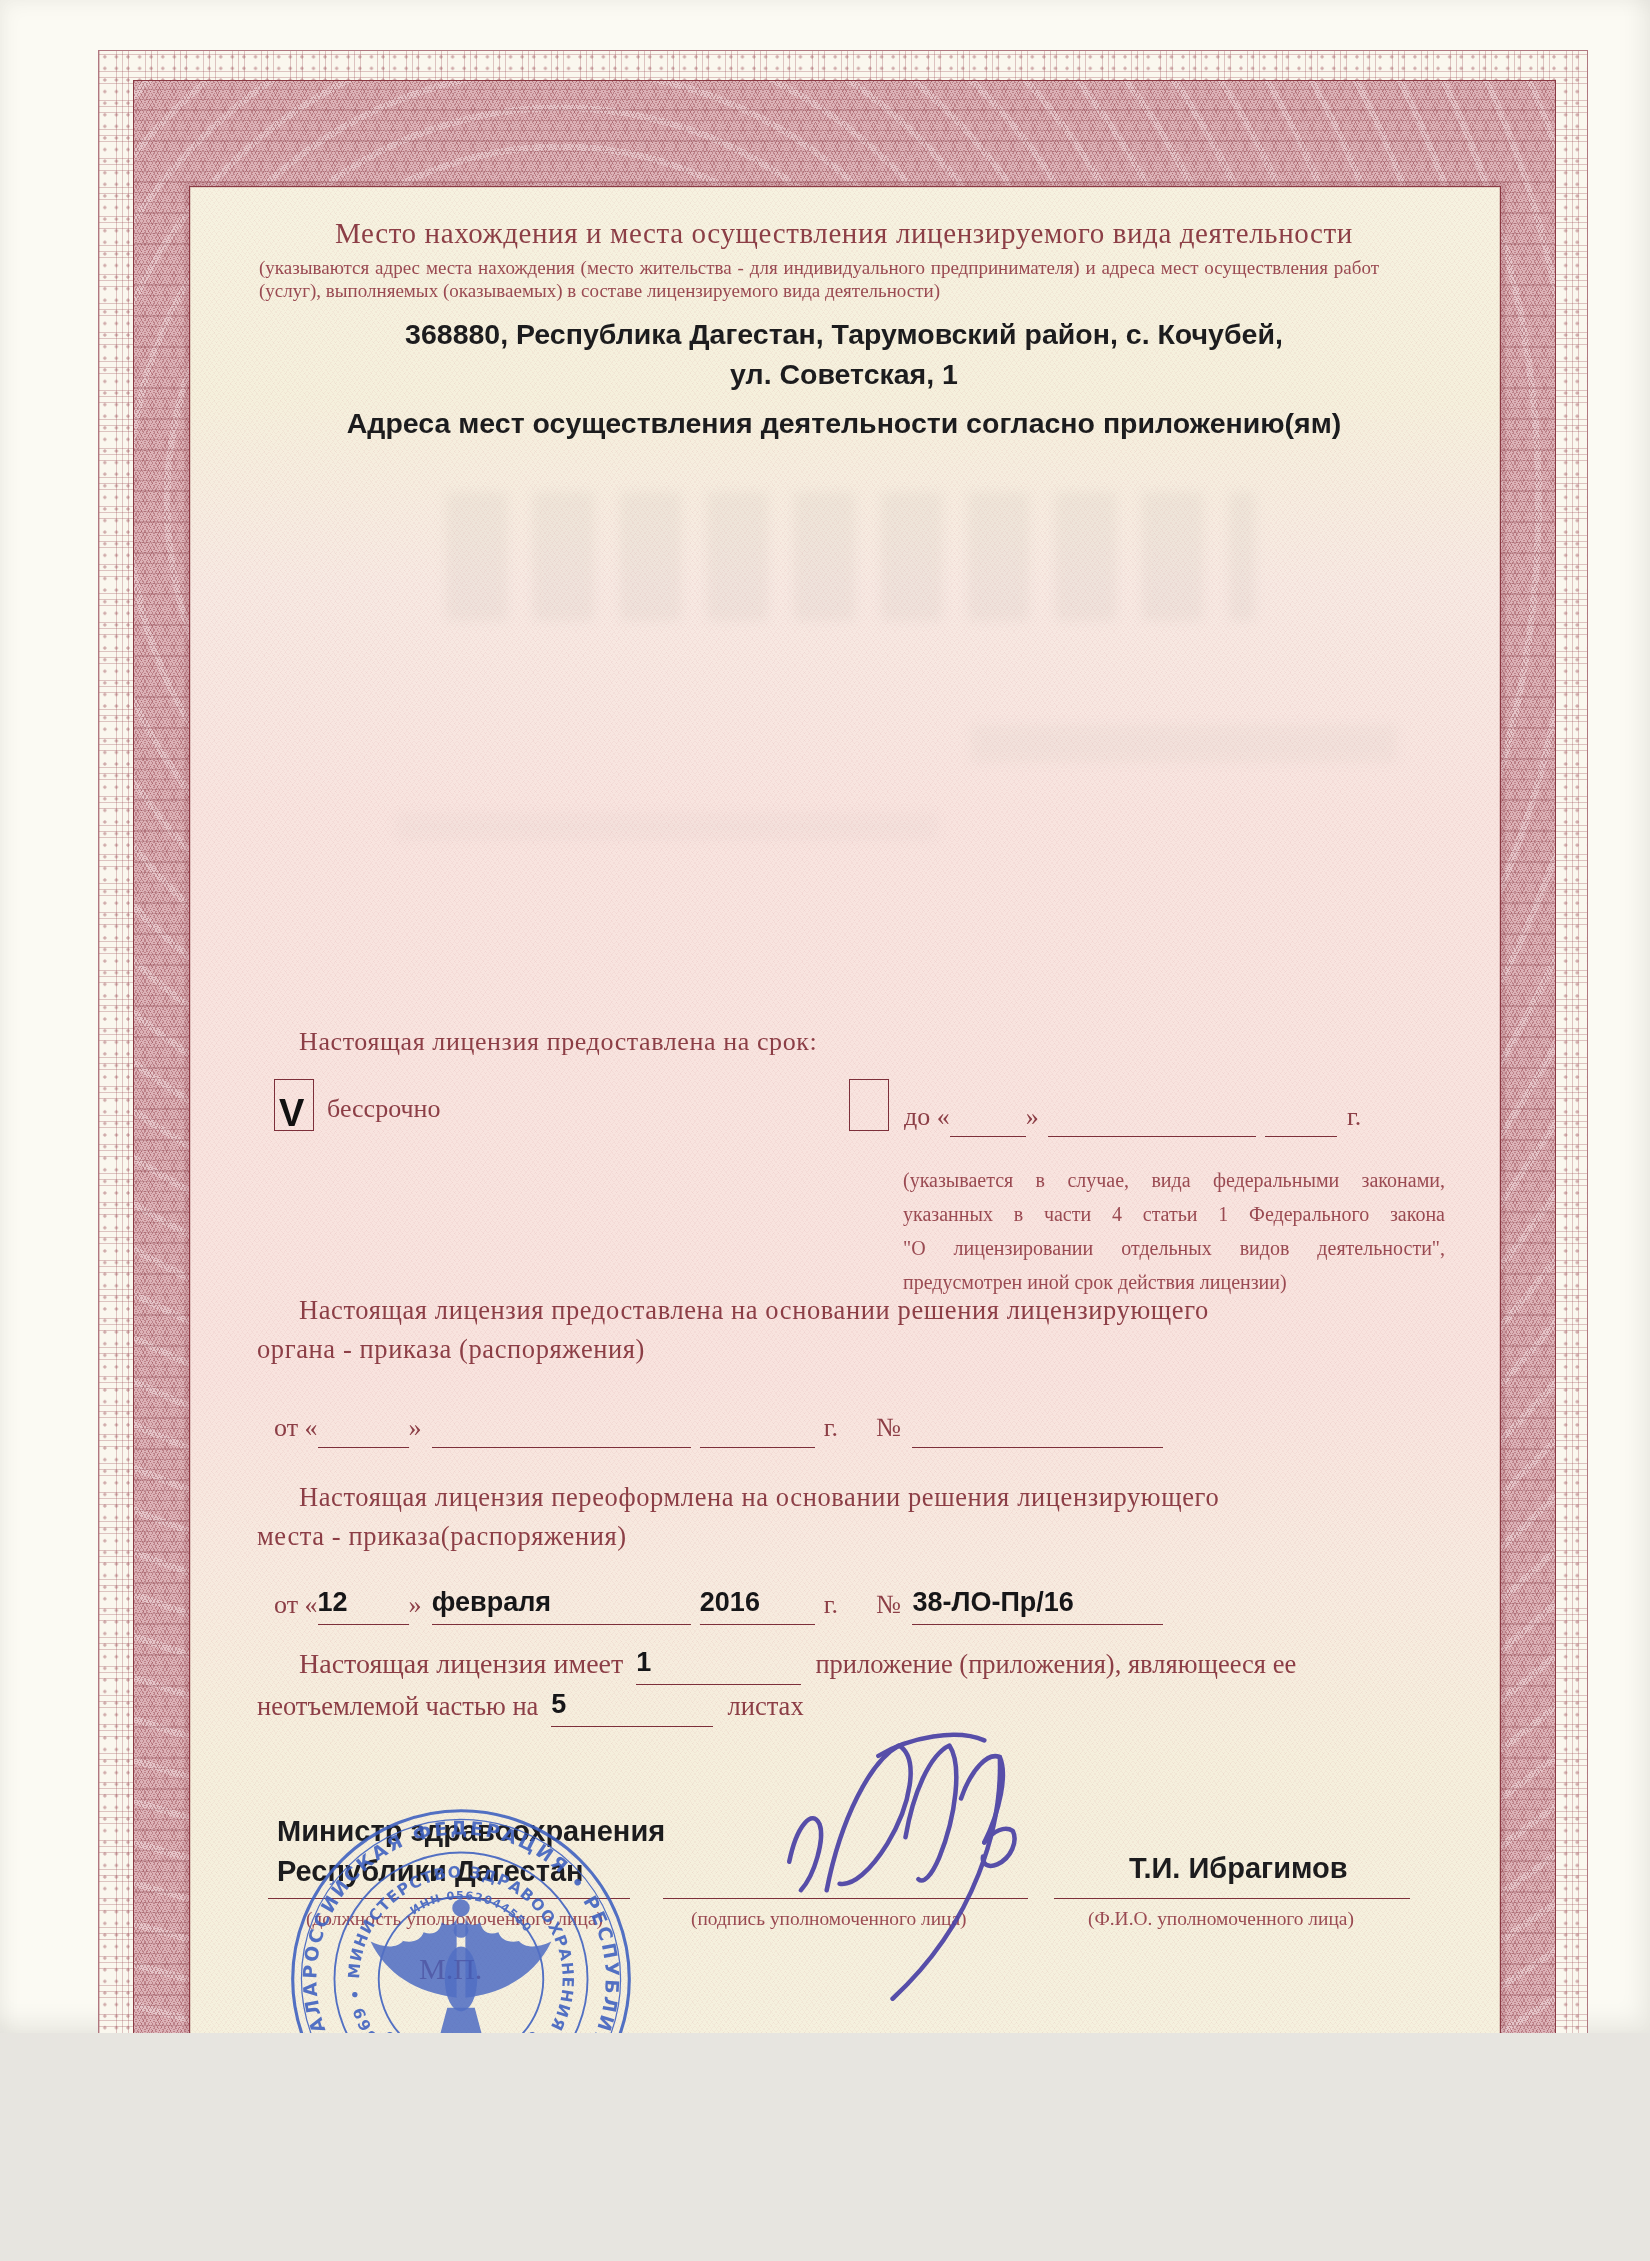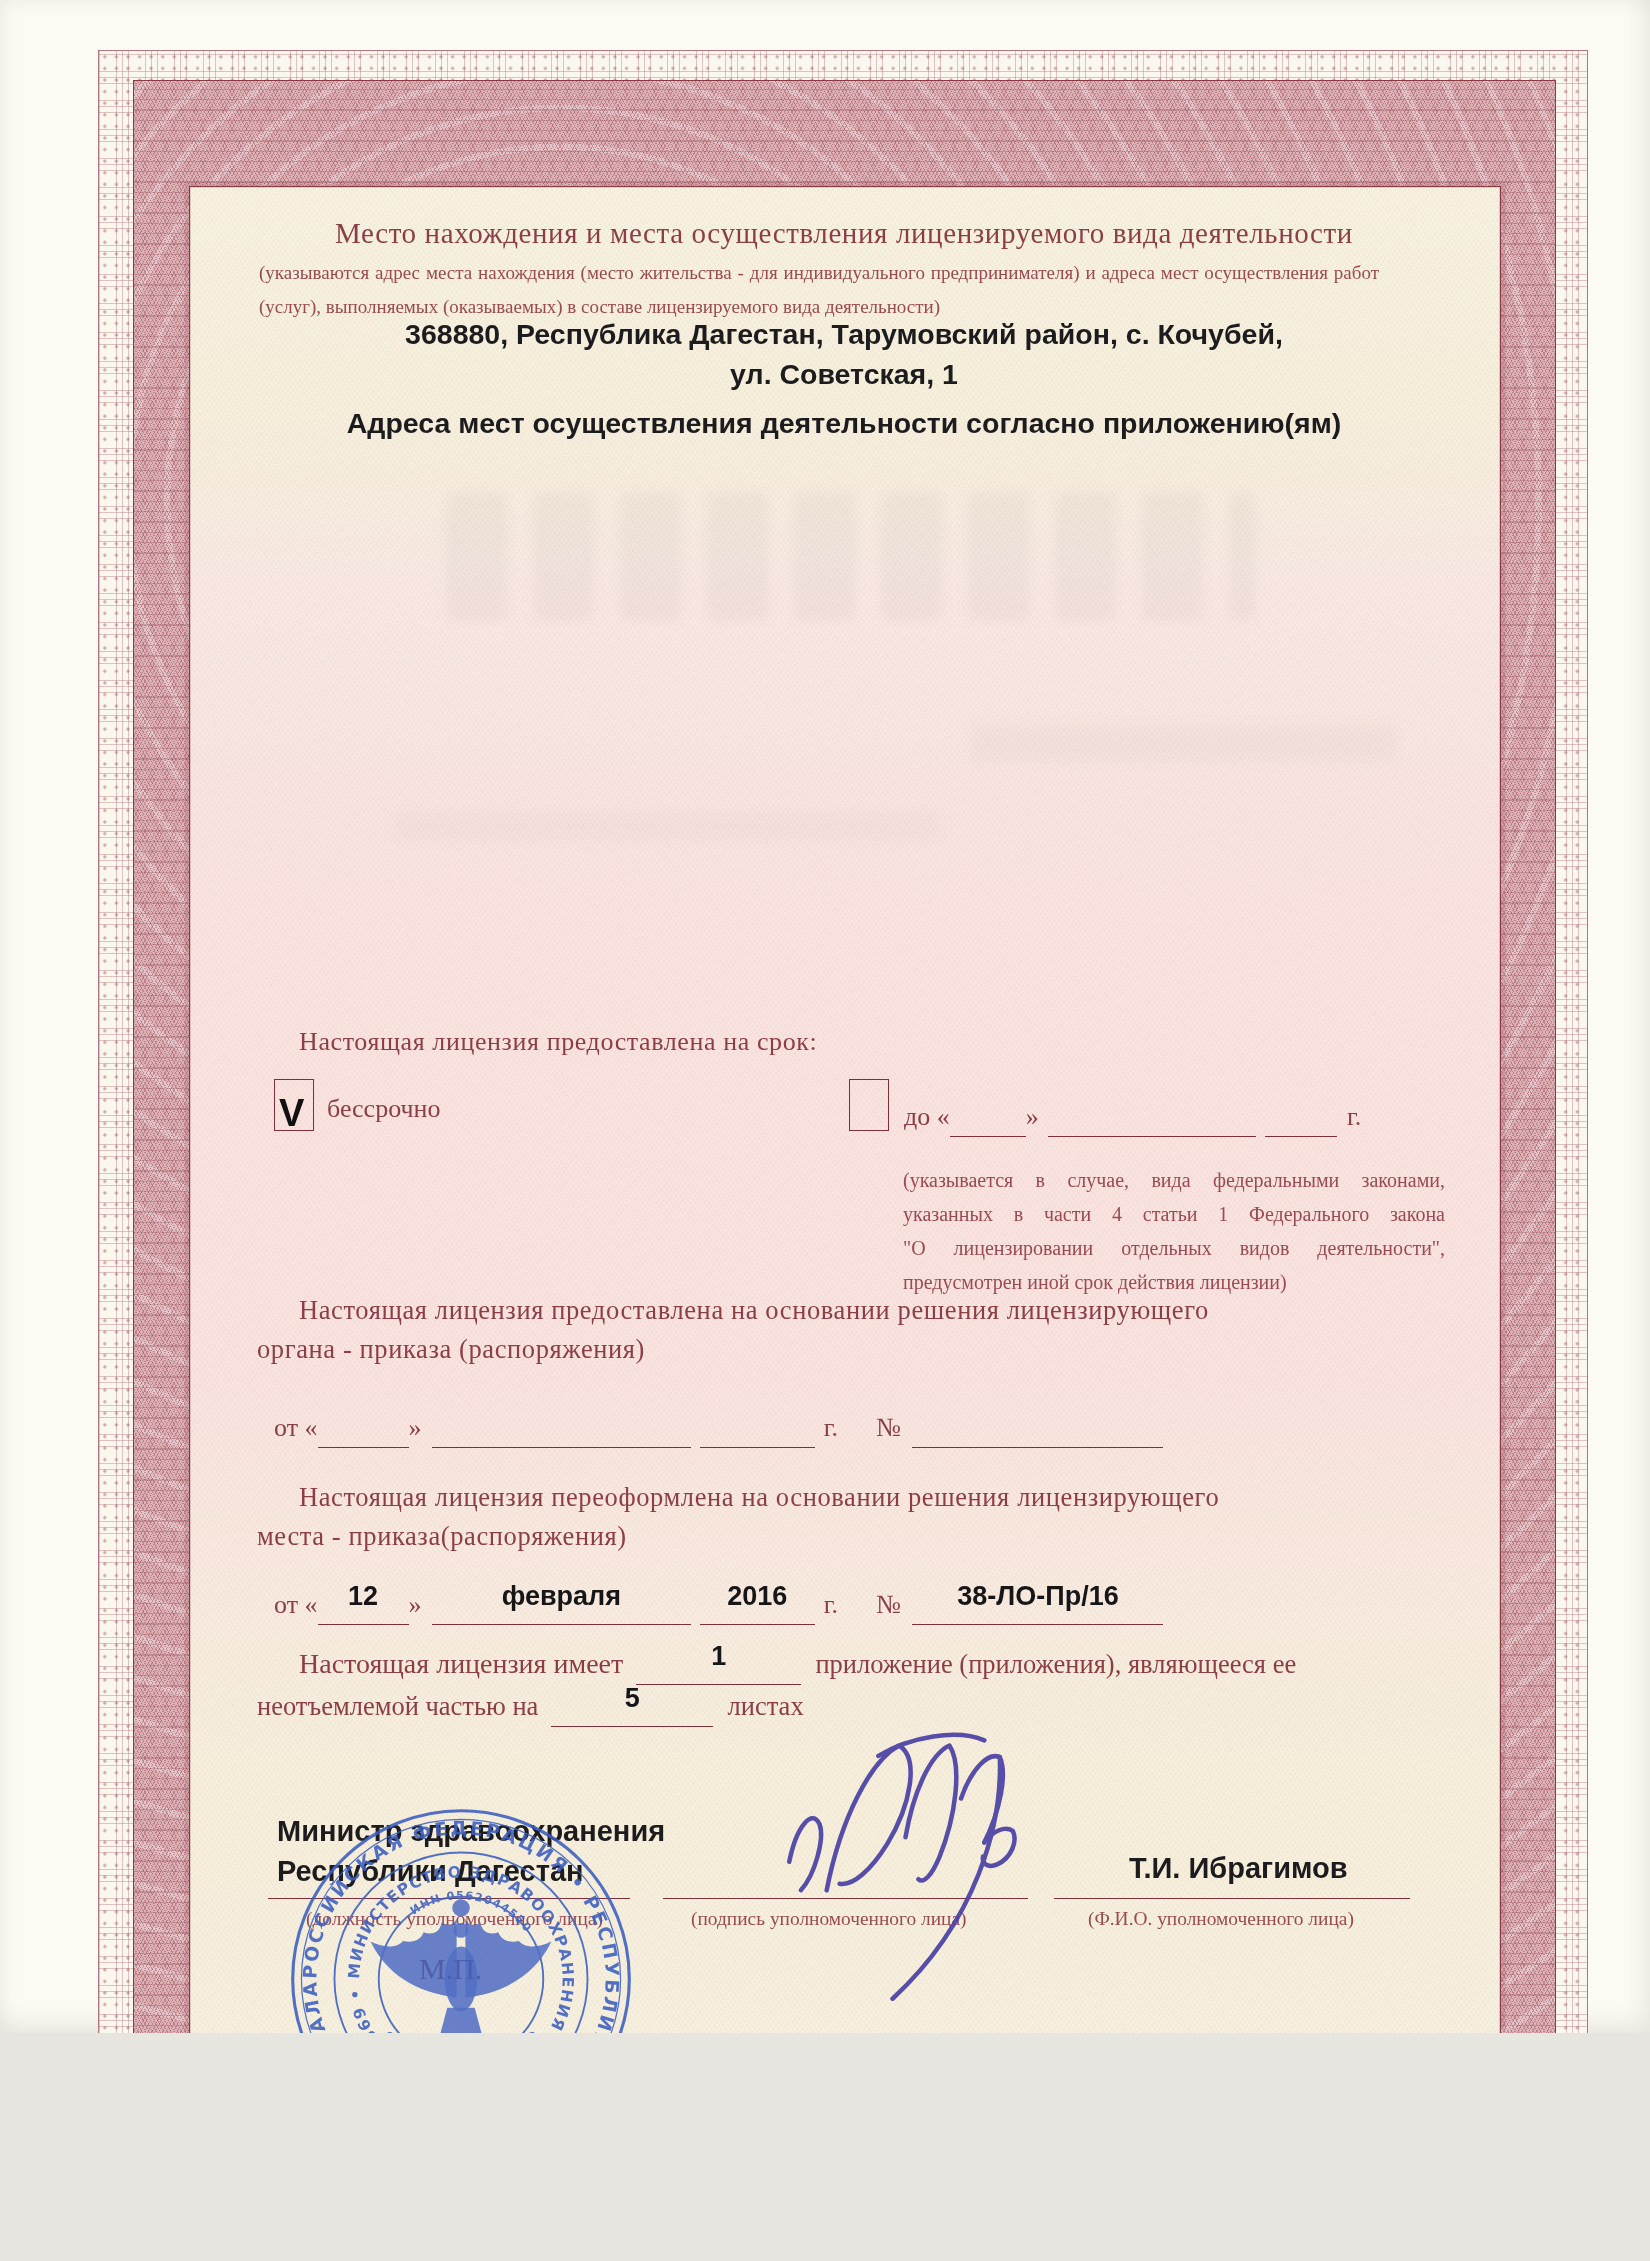--- a/index.html
+++ b/index.html
@@ -30,28 +30,28 @@
           linear-gradient(180deg,#f6f2e0 0%,#f5f0dc 11%,#f7e9e2 21%,#f8e4df 33%,#f8e3de 63%,#f7eadf 73%,#f5efdc 83%,#f5f1de 100%);
         border:1.9px solid #8a3a44;
         box-shadow:inset 0 0 0 0.6px rgba(138,58,68,.35), 0 0 0 4.5px rgba(138,58,68,.16);}
   
   .maroon{color:#8c3e46;}
   .serif{font-family:"Liberation Serif", serif;}
   .boldblk{font-family:"Liberation Sans", sans-serif;font-weight:700;color:#1c1c1e;}
   .abs{position:absolute;}
   .ctr{left:189px;width:1310px;text-align:center;}
   .title{font-size:29px;letter-spacing:0.6px;}
-  .subtl{font-size:19px;line-height:34px;text-align:justify;color:#9a4a52;}
+  .subtl{font-size:19px;line-height:23px;text-align:justify;color:#9a4a52;}
   .h1m{font-size:26.5px;letter-spacing:0.6px;}
   .lbl40{font-size:26px;}
   .row{display:flex;align-items:flex-end;}
   .row .t{padding-bottom:5.2px;font-size:26px;color:#8c3e46;white-space:pre;}
-  .ul{display:inline-block;border-bottom:1.9px solid #7d2f3a;text-align:center;
+  .ul{display:inline-block;border-bottom:1.9px solid #7d2f3a;text-align:left;
       font-family:"Liberation Sans", sans-serif;font-weight:700;font-size:27px;color:#161618;
-      padding-bottom:12px;line-height:1.1;}
+      padding-bottom:6px;line-height:1.1;}
   .cap{font-size:19.4px;color:#9a4a52;}
   .rule{position:absolute;border-bottom:1.9px solid #7d2f3a;height:0;}
   .chkbox{position:absolute;width:38px;height:50px;border:1.9px solid #7d2f3a;}
   .vmark{position:absolute;left:3.9px;bottom:-5.2px;font-family:"Liberation Sans",sans-serif;
          font-weight:700;font-size:38px;color:#111;}
   .ghost{position:absolute;filter:blur(5.8px);opacity:.55;pointer-events:none;}
   .notes{font-size:20px;line-height:34px;color:#9a4a52;text-align:justify;}
   .notes div{text-align-last:justify;}
   .notes div:last-child{text-align-last:left;}
 </style>

